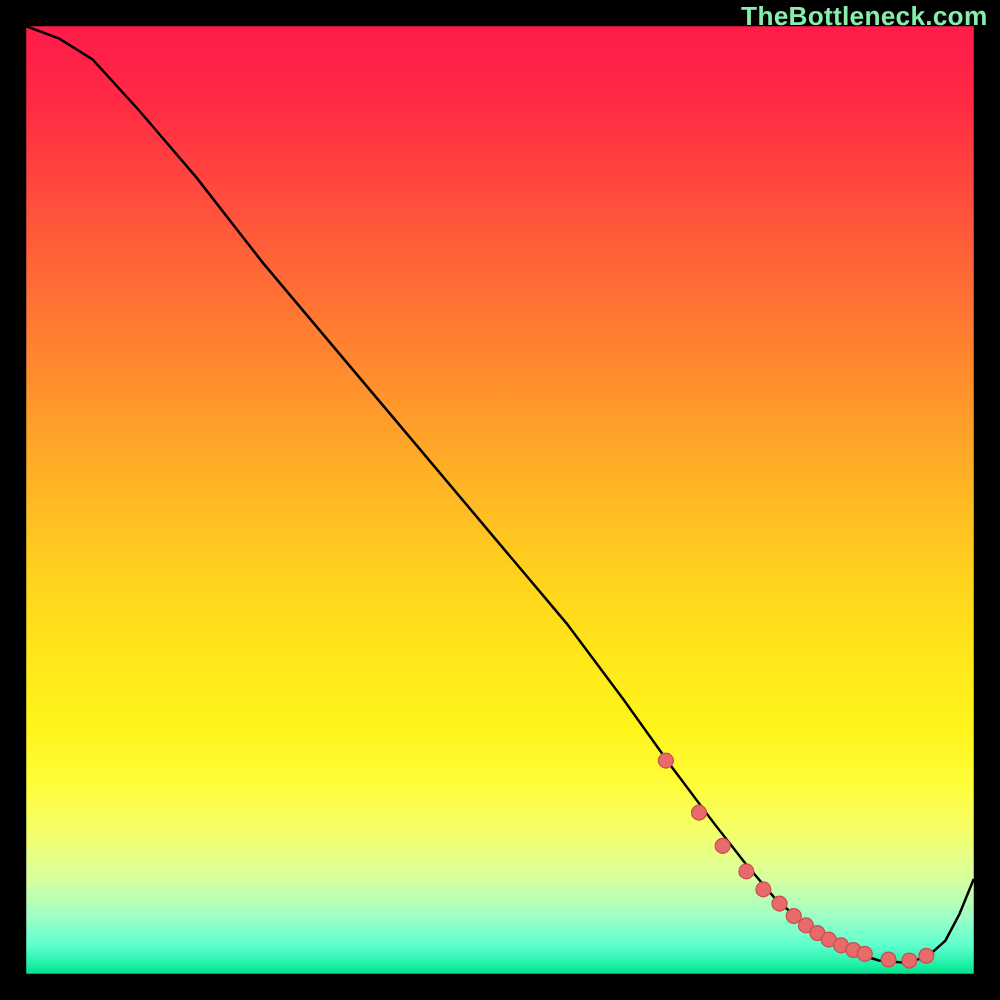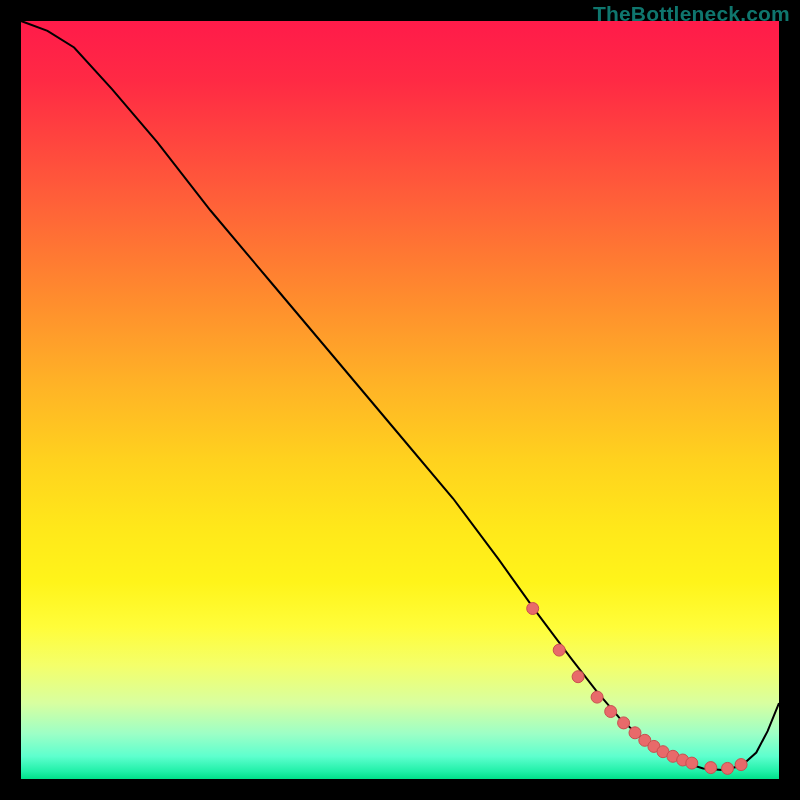--- a/index.html
+++ b/index.html
@@ -39,21 +39,21 @@
       #9dffc6 94%,
       #5effce 97%,
       #20f0a8 99%,
       #00e089 100%
     );
   }
   .watermark {
     position: absolute;
     top: 2px;
     right: 10px;
-    color: #0f766e;
+    color: #86efac;
     font-weight: 600;
     font-size: 21px;
     letter-spacing: 0.2px;
     user-select: none;
   }
   svg.curve {
     position: absolute;
     left: 0;
     top: 0;
     width: 758px;

